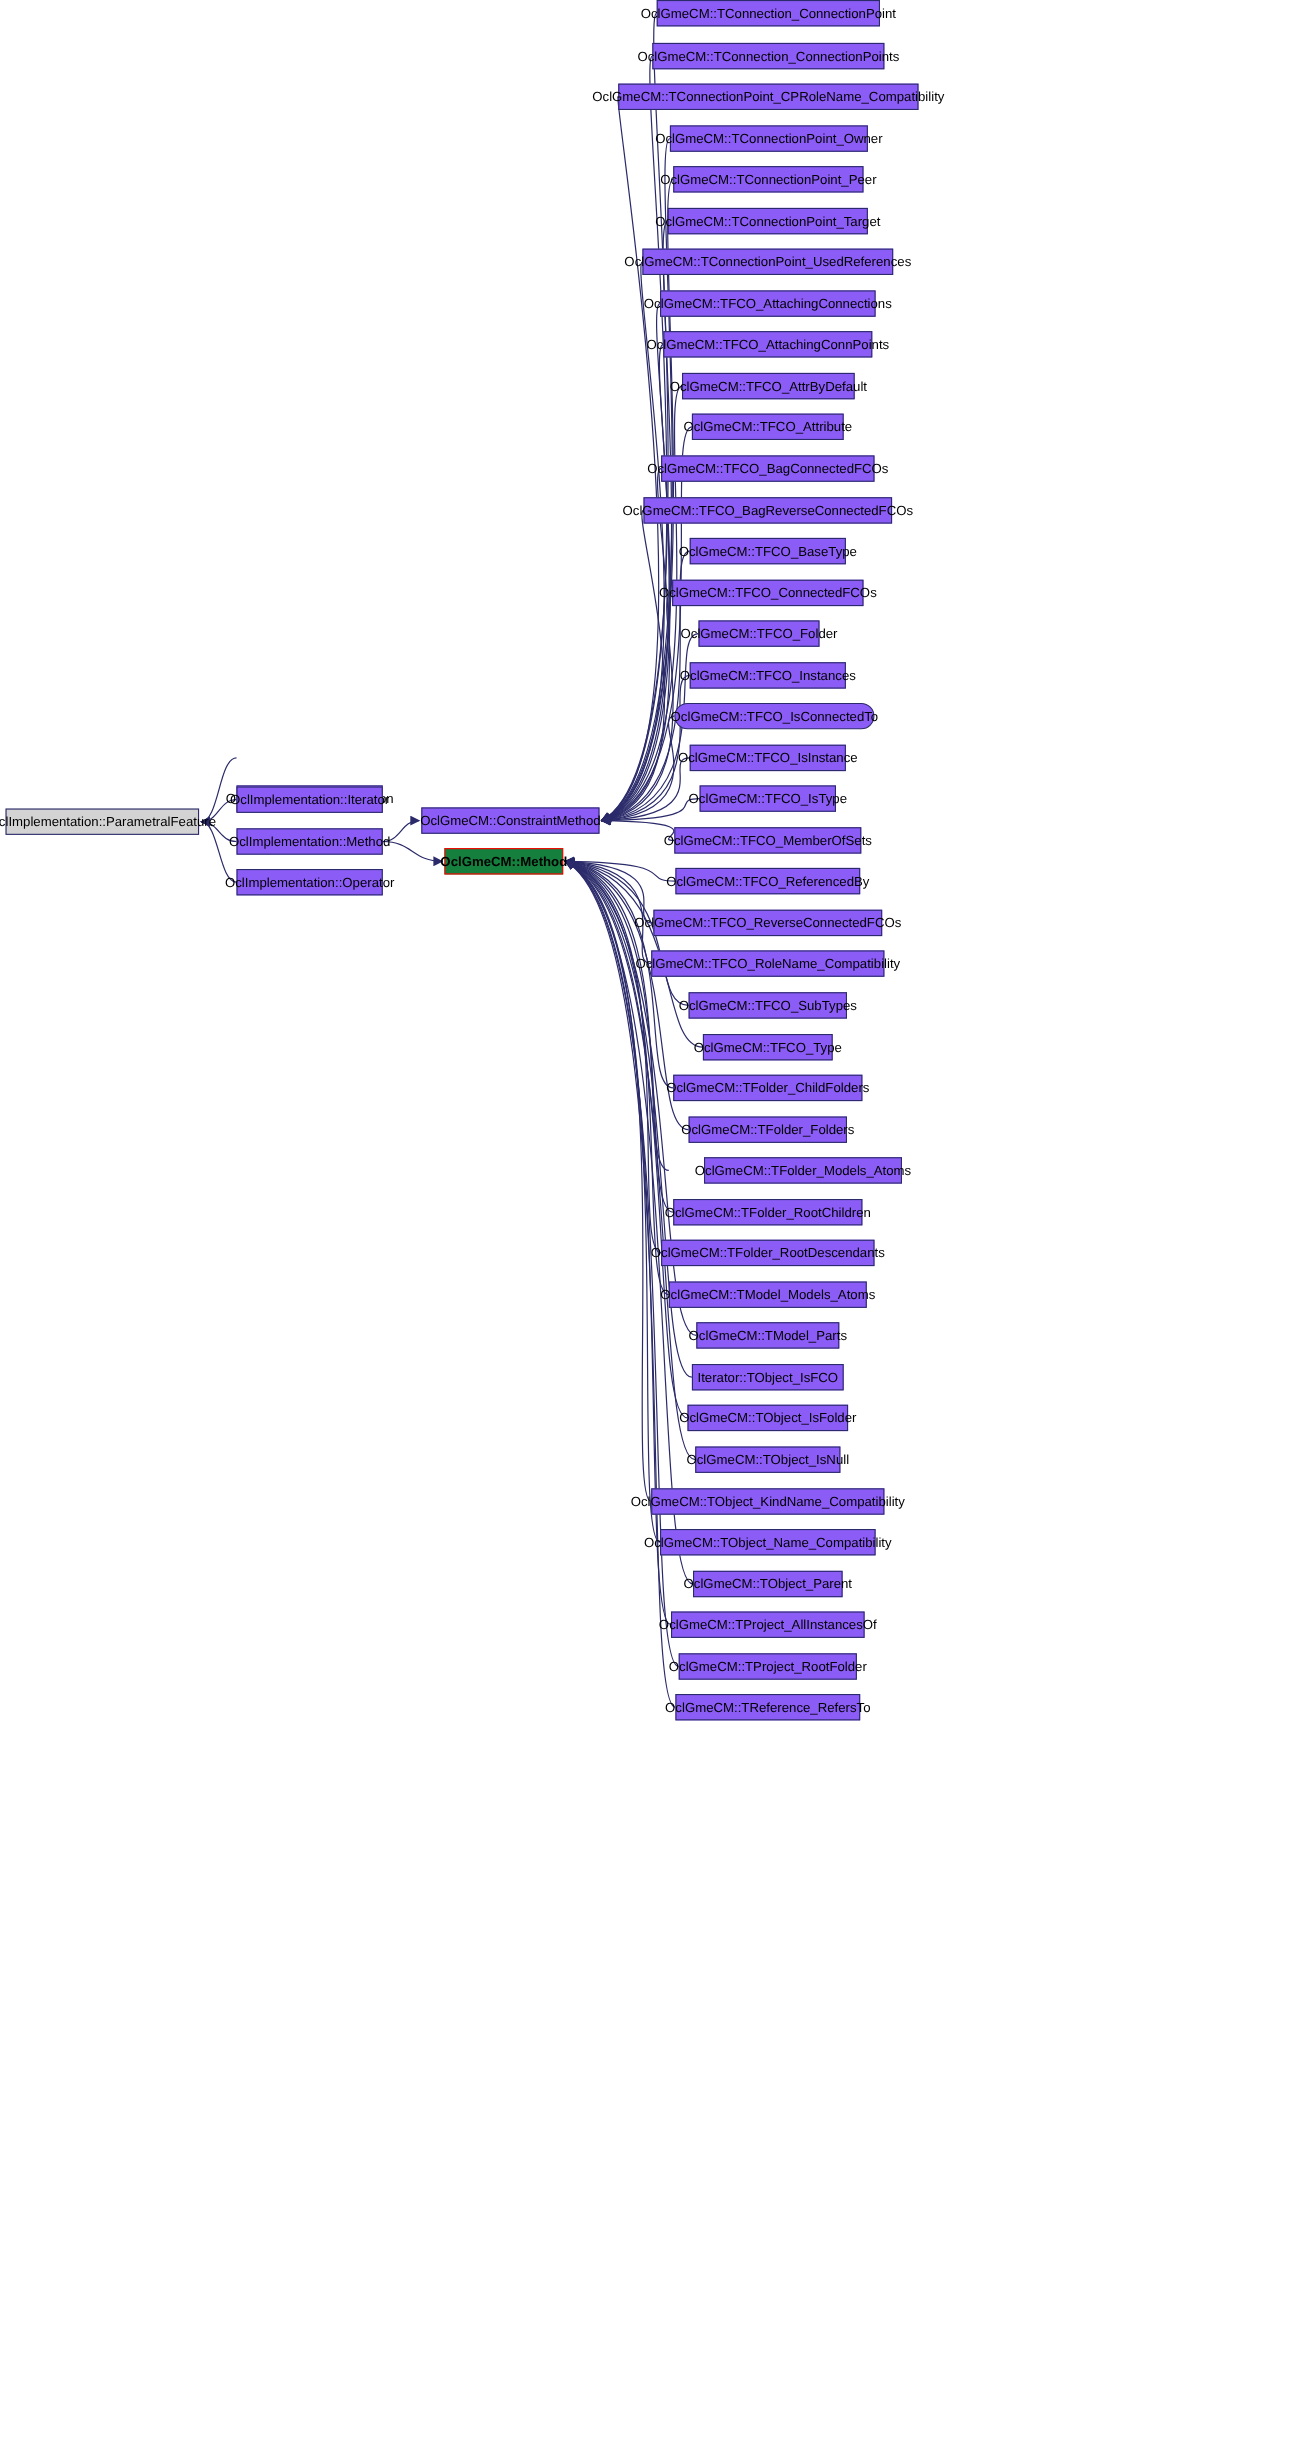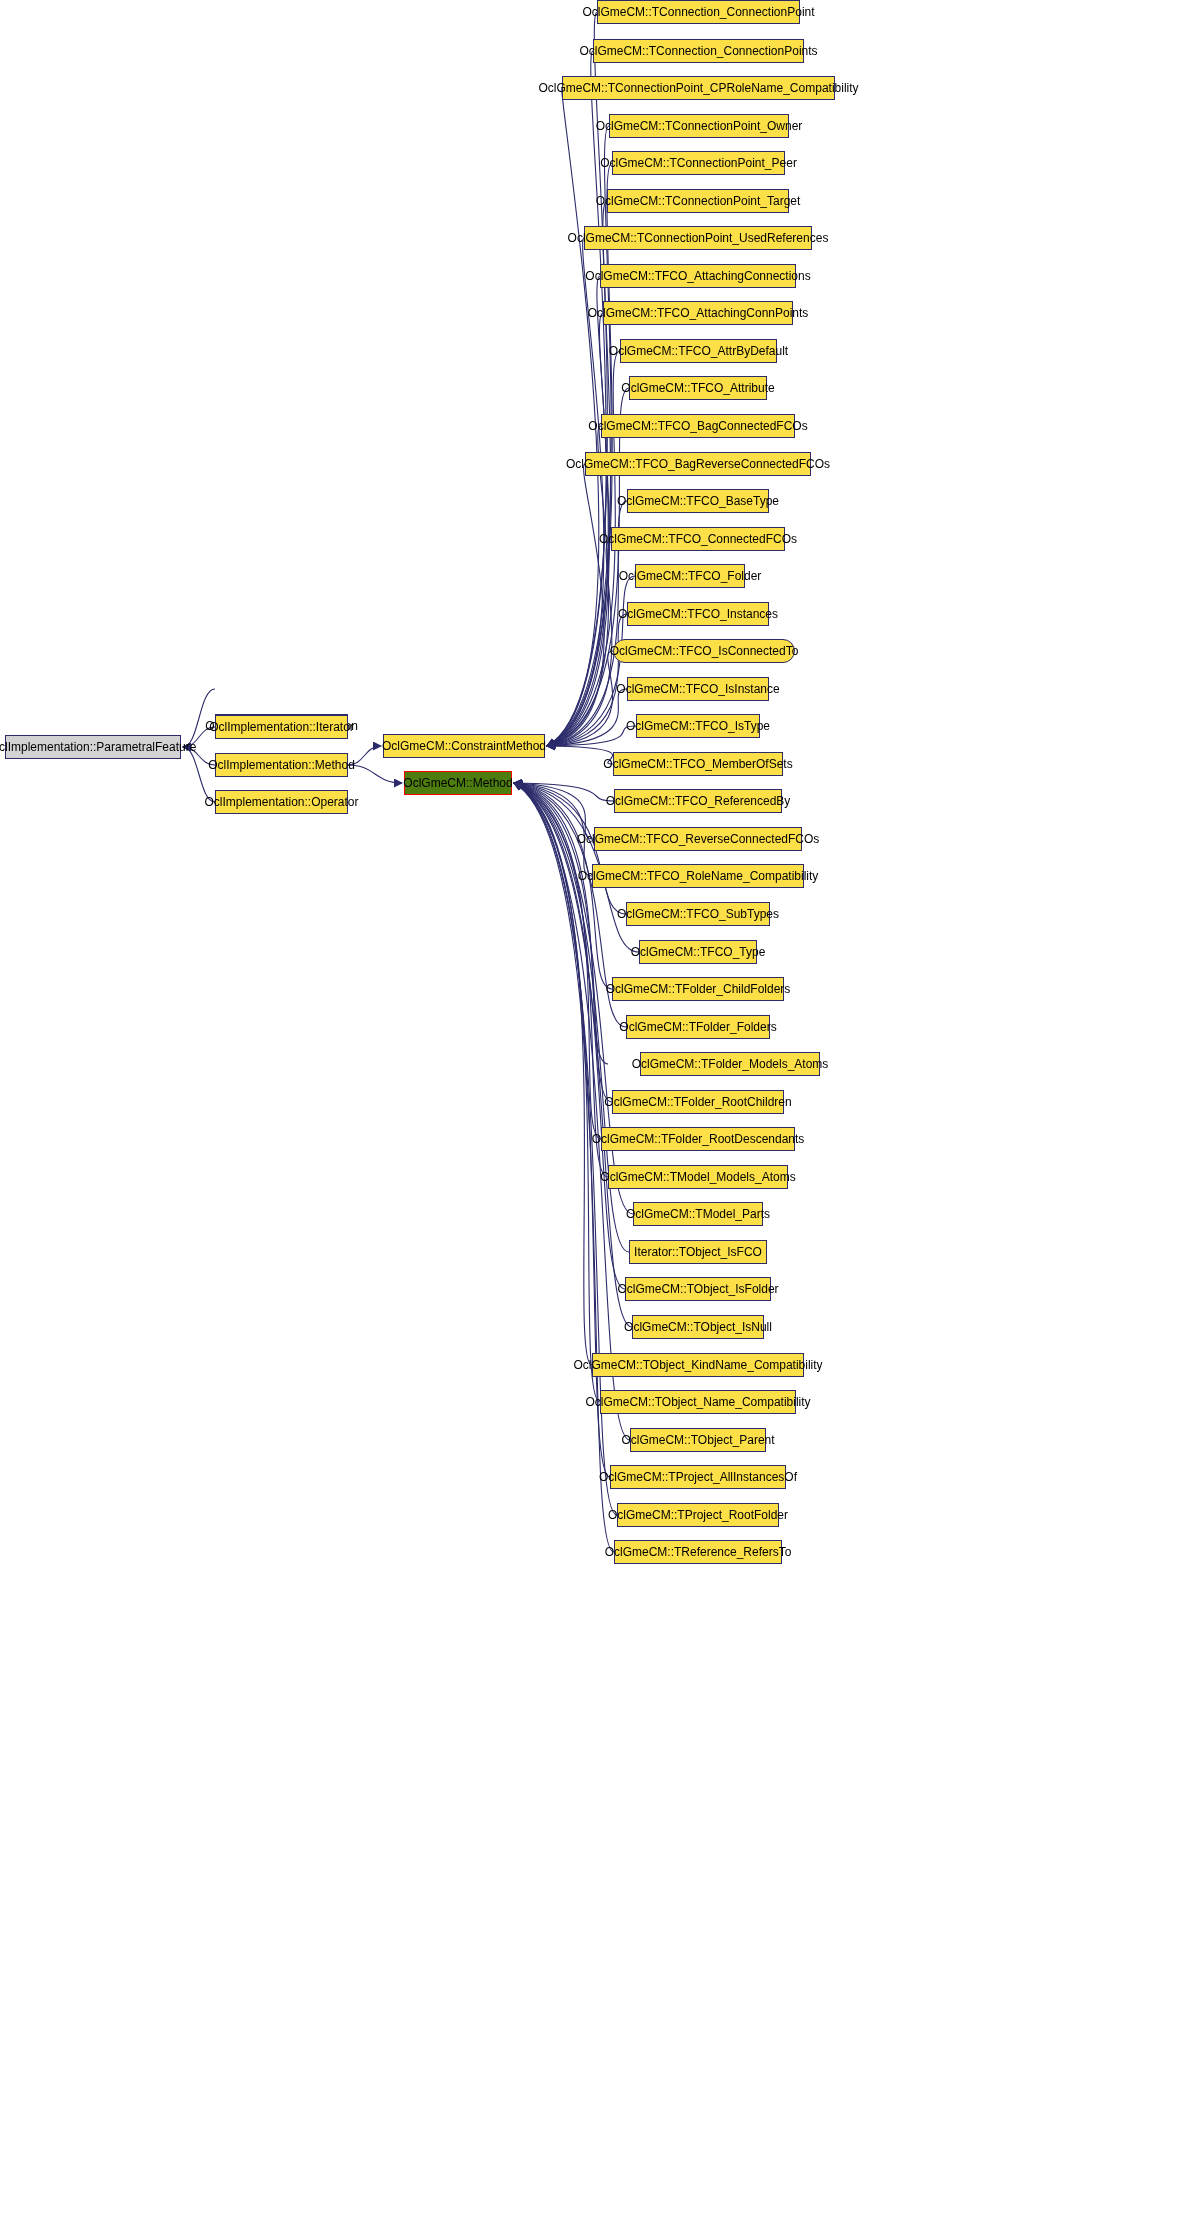--- a/index.html
+++ b/index.html
@@ -3,38 +3,39 @@
 <meta charset="utf-8">
 <style>
   html,body{margin:0;padding:0;background:#ffffff;}
   body{font-family:"Liberation Sans", sans-serif;}
   #canvas{position:relative;width:1187px;height:2227px;overflow:hidden;background:#fff;}
   svg#edges{position:absolute;left:0;top:0;width:1187px;height:2227px;pointer-events:none;}
   .node{
     position:absolute;
     box-sizing:border-box;
     border:1px solid #2b2b6b;
-    background:#fde047;
+    background:#8b5cf6;
     color:#000000;
     font-size:12px;
     line-height:12px;
     height:24px;
     display:flex;
     align-items:center;
     justify-content:center;
     white-space:nowrap;
     padding:0 7px;
   }
   .node.root{
     background:#d3d3d3;
     border-color:#2b2b6b;
   }
   .node.current{
     border-color:#ff0000;
-    background:#4d7c0f;
+    background:#15803d;
+    font-weight:bold;
   }
 </style>
 </head>
 <body>
 
 <div id="canvas">
   <svg id="edges" viewBox="0 0 1187 2227">
       <defs>
         <marker id="arrow" markerWidth="9" markerHeight="9" refX="8" refY="4.5" orient="auto" markerUnits="userSpaceOnUse">
           <path d="M0,0 L9,4.5 L0,9 z" fill="#2b2b6b"></path>

